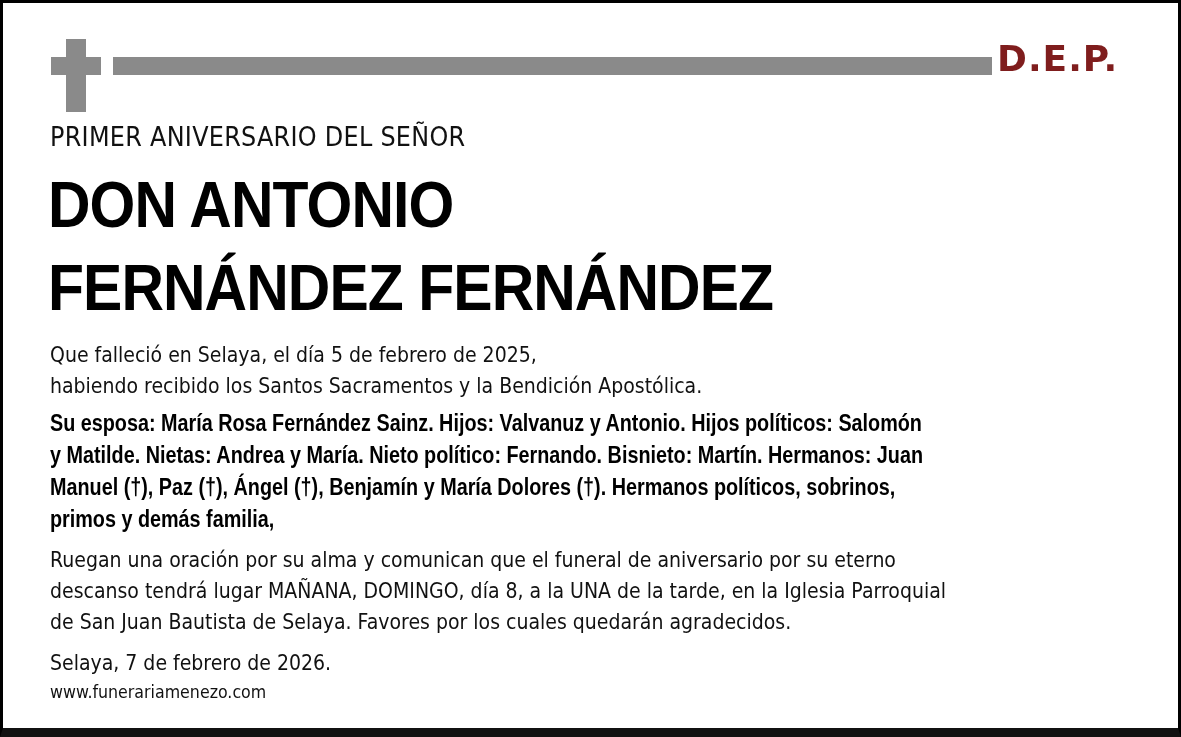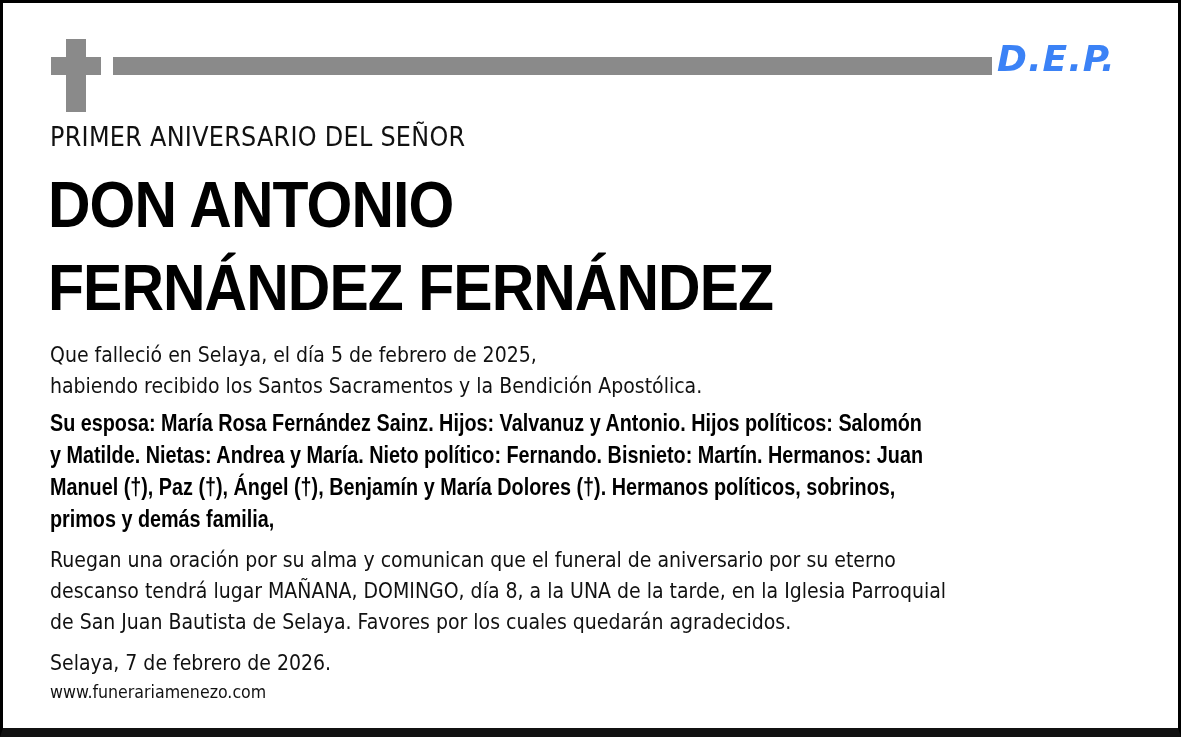--- a/index.html
+++ b/index.html
@@ -51,24 +51,23 @@
       height: 18px;
       background: #8a8a8a;
     }
     .dep {
       position: absolute;
       left: 994px;
       top: 36px;
       font-family: "DejaVu Sans", sans-serif;
       font-weight: bold;
       font-size: 36px;
-      color: #3b82f6;
+      color: #7f1d1d;
       letter-spacing: 1px;
       line-height: 40px;
-      font-style: italic;
     }
     .subtitle {
       position: absolute;
       left: 47px;
       top: 114px;
       font-family: "DejaVu Sans", sans-serif;
       font-size: 26px;
       color: #111;
       letter-spacing: 0.3px;
       transform: scaleX(0.92);

